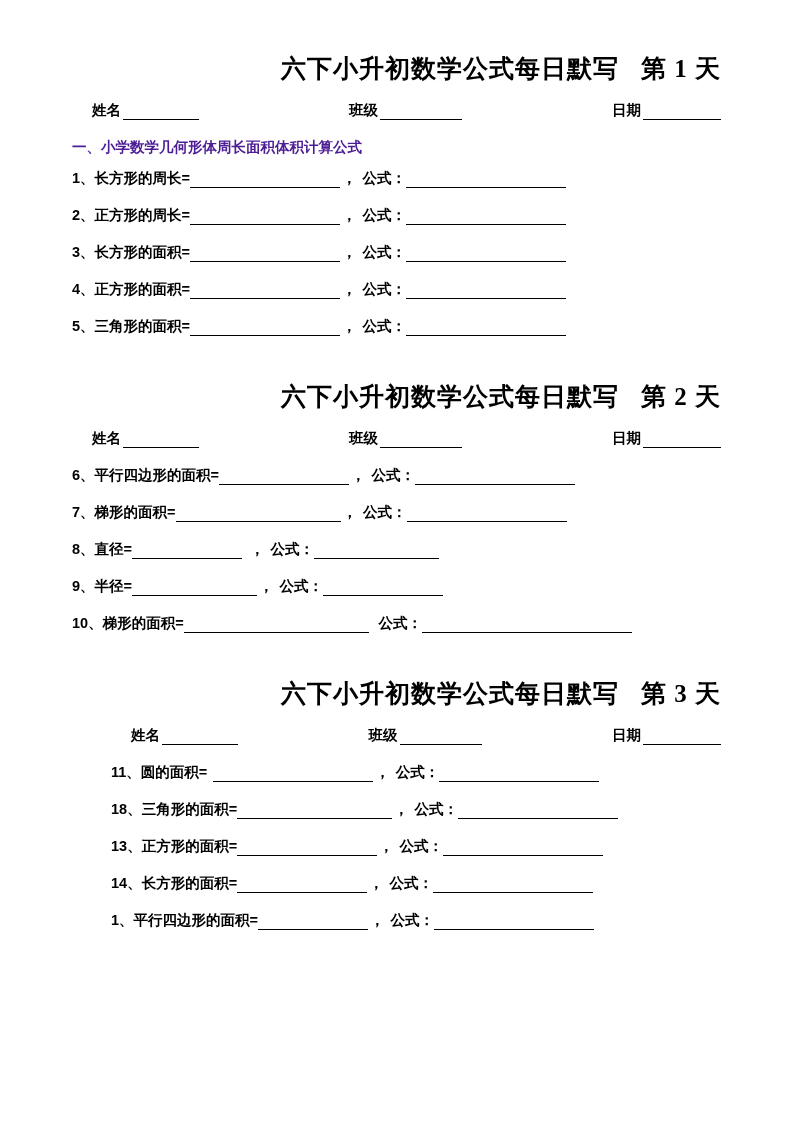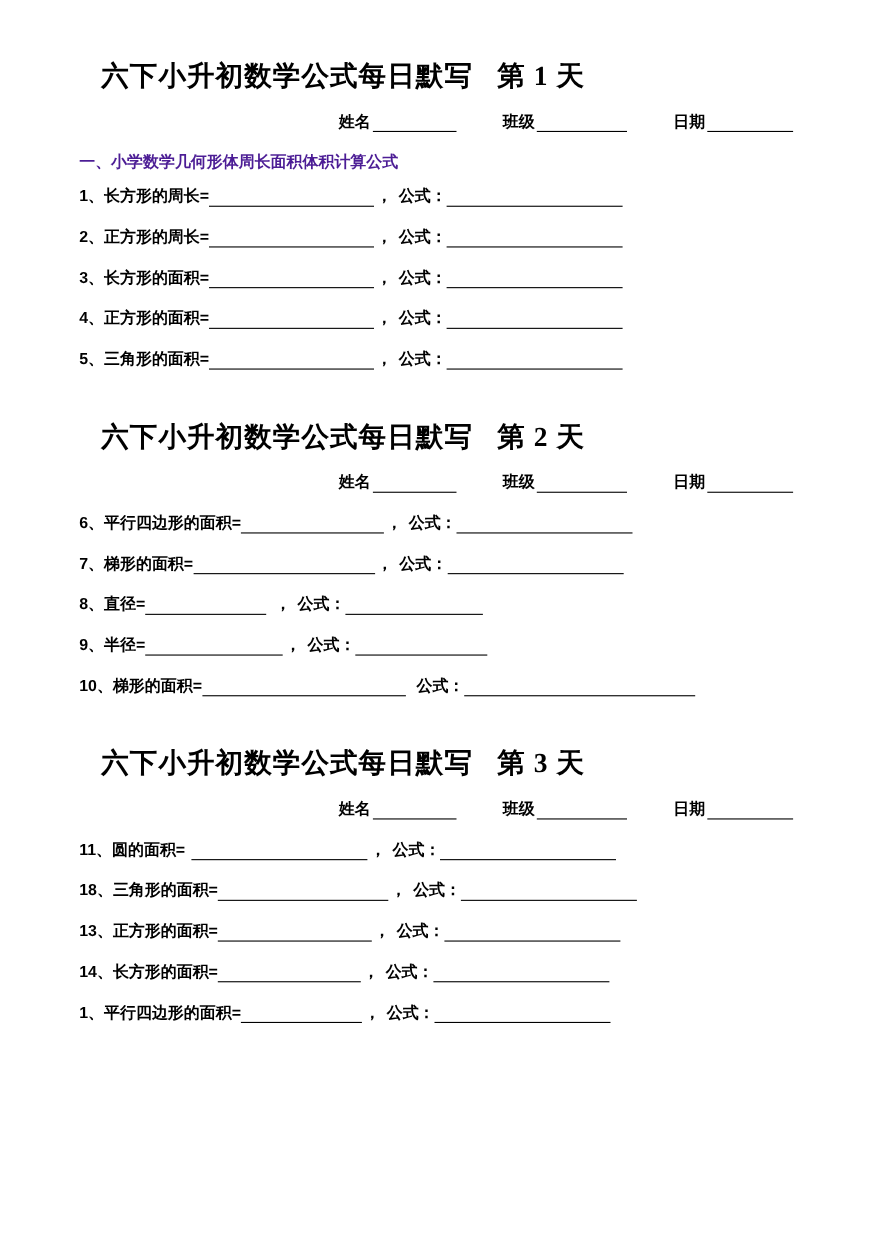--- a/index.html
+++ b/index.html
@@ -18,34 +18,34 @@
   .page {
     width: 793px;
     height: 1122px;
     box-sizing: border-box;
     padding: 52px 72px 0 72px;
   }
   .section {
     margin-bottom: 6px;
   }
   .section-title {
-    text-align: left;
+    text-align: right;
     font-family: "Liberation Serif", serif;
     font-weight: bold;
     font-size: 25px;
     letter-spacing: 1px;
     margin: 0 0 16px 0;
     padding-left: 20px;
   }
   .section-title .day {
     margin-left: 22px;
   }
   .meta-row {
     display: flex;
-    justify-content: flex-end;
+    justify-content: space-between;
     gap: 42px;
     font-size: 14.5px;
     font-weight: bold;
     font-family: "Liberation Sans", sans-serif;
     margin-bottom: 18px;
     padding-left: 20px;
   }
   .meta-item {
     display: flex;
     align-items: flex-end;
@@ -80,21 +80,21 @@
     margin-bottom: 18px;
     white-space: nowrap;
   }
   .q-row .txt { display: inline-block; }
   .q-row .comma { margin: 0 2px 0 2px; }
   .q-row .formula-label { margin-left: 4px; }
   .gap-sm { display:inline-block; width:6px; }
 
   .sec1 { margin-top: 0; }
   .sec2 { margin-top: 44px; }
-  .sec3 { margin-top: 44px; }
+  .sec3 { margin-top: 44px; margin-left: 39px; }
 </style>
 </head>
 <body>
 
 <div class="page">
 
   <div class="section sec1">
     <div class="section-title">
       <span>六下小升初数学公式每日默写</span><span class="day">第 1 天</span>
     </div>

